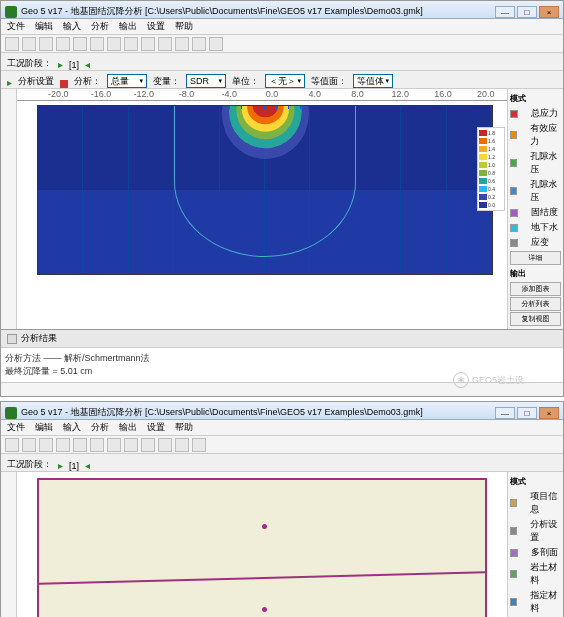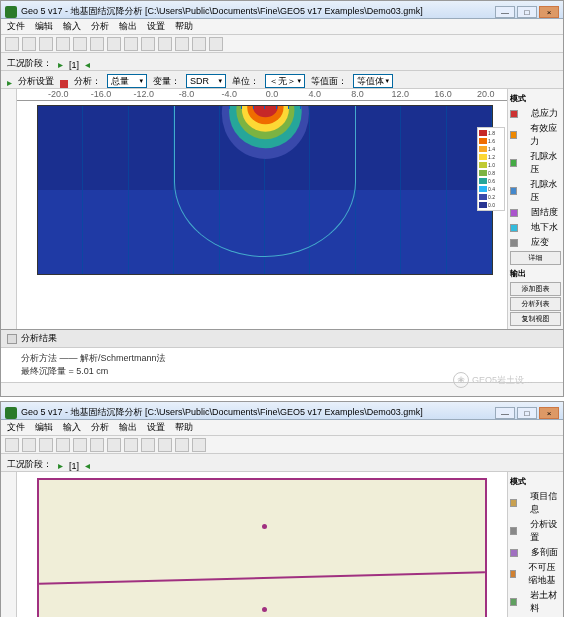--- a/index.html
+++ b/index.html
@@ -38,21 +38,21 @@
 .legend-sw{width:8px;height:6px;margin-right:1px;}
 .legend-row span{font-size:5px;color:#333;}
 .sidepanel{width:56px;background:#f4f4f4;border-left:1px solid #ccc;padding:2px;}
 .sidepanel .hdr{font-size:8px;font-weight:bold;padding:2px 0;}
 .sidepanel .item{display:flex;align-items:center;gap:13px;padding:1px 0;font-size:7px;}
 .sidepanel .sw{width:8px;height:8px;border:1px solid #999;}
 .sidepanel .btn{border:1px solid #aaa;background:#eee;padding:1px 2px;margin:1px 0;font-size:7px;text-align:center;}
 .bottom-panel{border-top:1px solid #999;}
 .bp-tab{background:#e8e8e8;border-bottom:1px solid #ccc;padding:2px 6px;font-size:8px;display:flex;align-items:center;gap:4px;}
 .bp-tab::before{content:"";width:8px;height:8px;background:#ddd;border:1px solid #999;}
-.bp-body{padding:4px 20px;font-size:8px;color:#333;min-height:32px;}
+.bp-body{padding:4px 4px;font-size:8px;color:#333;min-height:32px;}
 .statusbar{height:14px;background:#f4f4f4;border-top:1px solid #ccc;padding:0 6px;display:flex;align-items:center;font-size:7px;color:#555;}
 .geo-plot{background:#fff;border:none;height:180px;margin:6px 20px;}
 .geo-region{position:absolute;inset:0;background:#f0eed8;border:2px solid #a03080;}
 .geo-line{position:absolute;left:0;right:0;top:55%;height:0;border-top:2px solid #a03080;transform:rotate(-1.5deg);}
 .geo-pt{position:absolute;width:5px;height:5px;background:#a03080;border-radius:50%;}
 .watermark{position:absolute;right:30px;bottom:8px;color:#c8c8c8;font-size:14px;pointer-events:none;display:flex;align-items:center;gap:3px;}
 .watermark .wc{width:16px;height:16px;border:1px solid #c8c8c8;border-radius:50%;display:flex;align-items:center;justify-content:center;}
 </style>
 </head>
 <body>
@@ -322,24 +322,20 @@
         </div>
       <div class="item">
           <div class="sw" style="background:#888"></div>
           <span>分析设置</span>
         </div>
       <div class="item">
           <div class="sw" style="background:#a070c0"></div>
           <span>多剖面</span>
         </div>
       <div class="item">
-          <div class="sw" style="background:#d08030"></div>
-          <span>不可压缩地基</span>
-        </div>
-      <div class="item">
           <div class="sw" style="background:#60a060"></div>
           <span>岩土材料</span>
         </div>
       <div class="item">
           <div class="sw" style="background:#4080c0"></div>
           <span>指定材料</span>
         </div>
       <div class="item">
           <div class="sw" style="background:#40a0d0"></div>
           <span>地下水</span>

